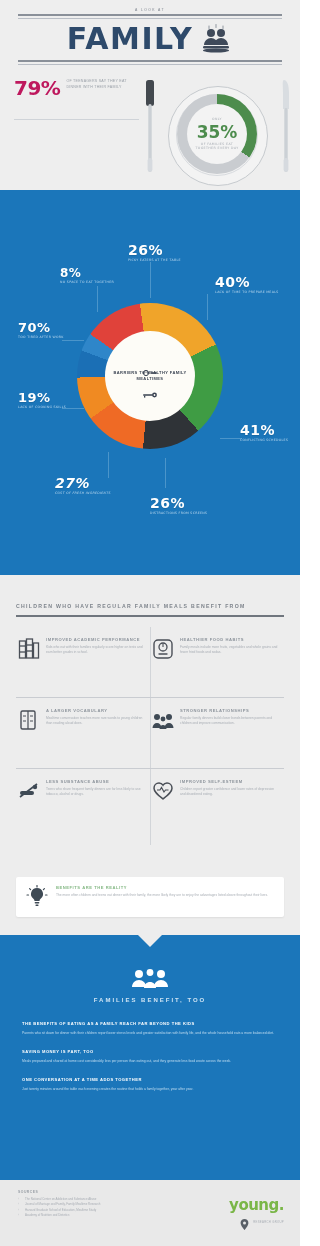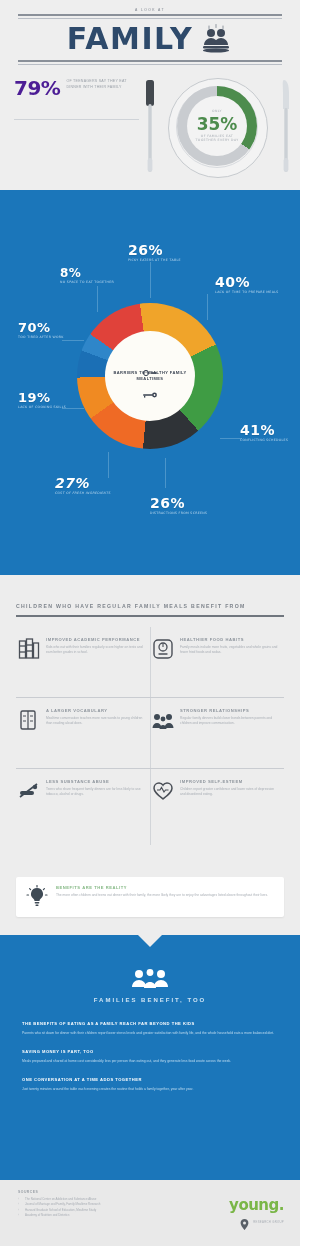--- a/index.html
+++ b/index.html
@@ -18,29 +18,29 @@
     display:flex;align-items:center;justify-content:center;gap:6px;}
   .title-word{font-size:30px;font-weight:bold;letter-spacing:1.5px;color:#2e4a6b;
     font-family:"DejaVu Sans",sans-serif;line-height:1;}
   .tagline{position:absolute;top:8px;left:0;right:0;text-align:center;
     font-size:3.4px;letter-spacing:1.4px;color:#7b828c;text-transform:uppercase;}
   .hdr-icon{width:34px;height:30px;position:relative;flex:0 0 auto;}
 
   .stats{position:absolute;top:76px;left:14px;width:125px;}
   .stat{display:flex;align-items:flex-start;gap:6px;height:38px;}
   .stat-sep{height:1px;background:#cfd3d8;margin:5px 0 6px 0;}
-  .stat-num{font-size:20px;font-weight:bold;color:#4c1d95;letter-spacing:-.5px;
+  .stat-num{font-size:20px;font-weight:bold;color:#be185d;letter-spacing:-.5px;
     font-family:"DejaVu Sans",sans-serif;line-height:1;padding-top:2px;}
   .stat-txt{font-size:3.6px;line-height:1.55;color:#9aa0a8;padding-top:3px;
     text-transform:uppercase;letter-spacing:.25px;max-width:72px;}
 
   .place{position:absolute;top:72px;left:142px;width:152px;height:108px;}
   .fork,.knife{position:absolute;top:6px;width:12px;height:96px;}
   .fork{left:2px;} .knife{right:2px;}
-  .plate-wrap{position:absolute;left:26px;top:4px;width:100px;height:104px;}
+  .plate-wrap{position:absolute;left:26px;top:12px;width:100px;height:104px;}
   .plate-out{position:absolute;left:0;top:2px;width:98px;height:98px;border-radius:50%;
     border:1.5px solid #c6cace;background:#f3f3f3;}
   .plate-in{position:absolute;left:8px;top:10px;width:80px;height:80px;border-radius:50%;
     border:1px solid #d7dade;}
   .ring{position:absolute;left:9px;top:10px;width:80px;height:80px;border-radius:50%;}
   .ring-hole{position:absolute;left:19px;top:20px;width:60px;height:60px;border-radius:50%;
     background:#f3f3f3;}
   .ring-num{position:absolute;left:19px;top:20px;width:60px;height:60px;
     display:flex;flex-direction:column;align-items:center;justify-content:center;
     font-size:17px;font-weight:bold;color:#4d8c4d;font-family:"DejaVu Sans",sans-serif;}

